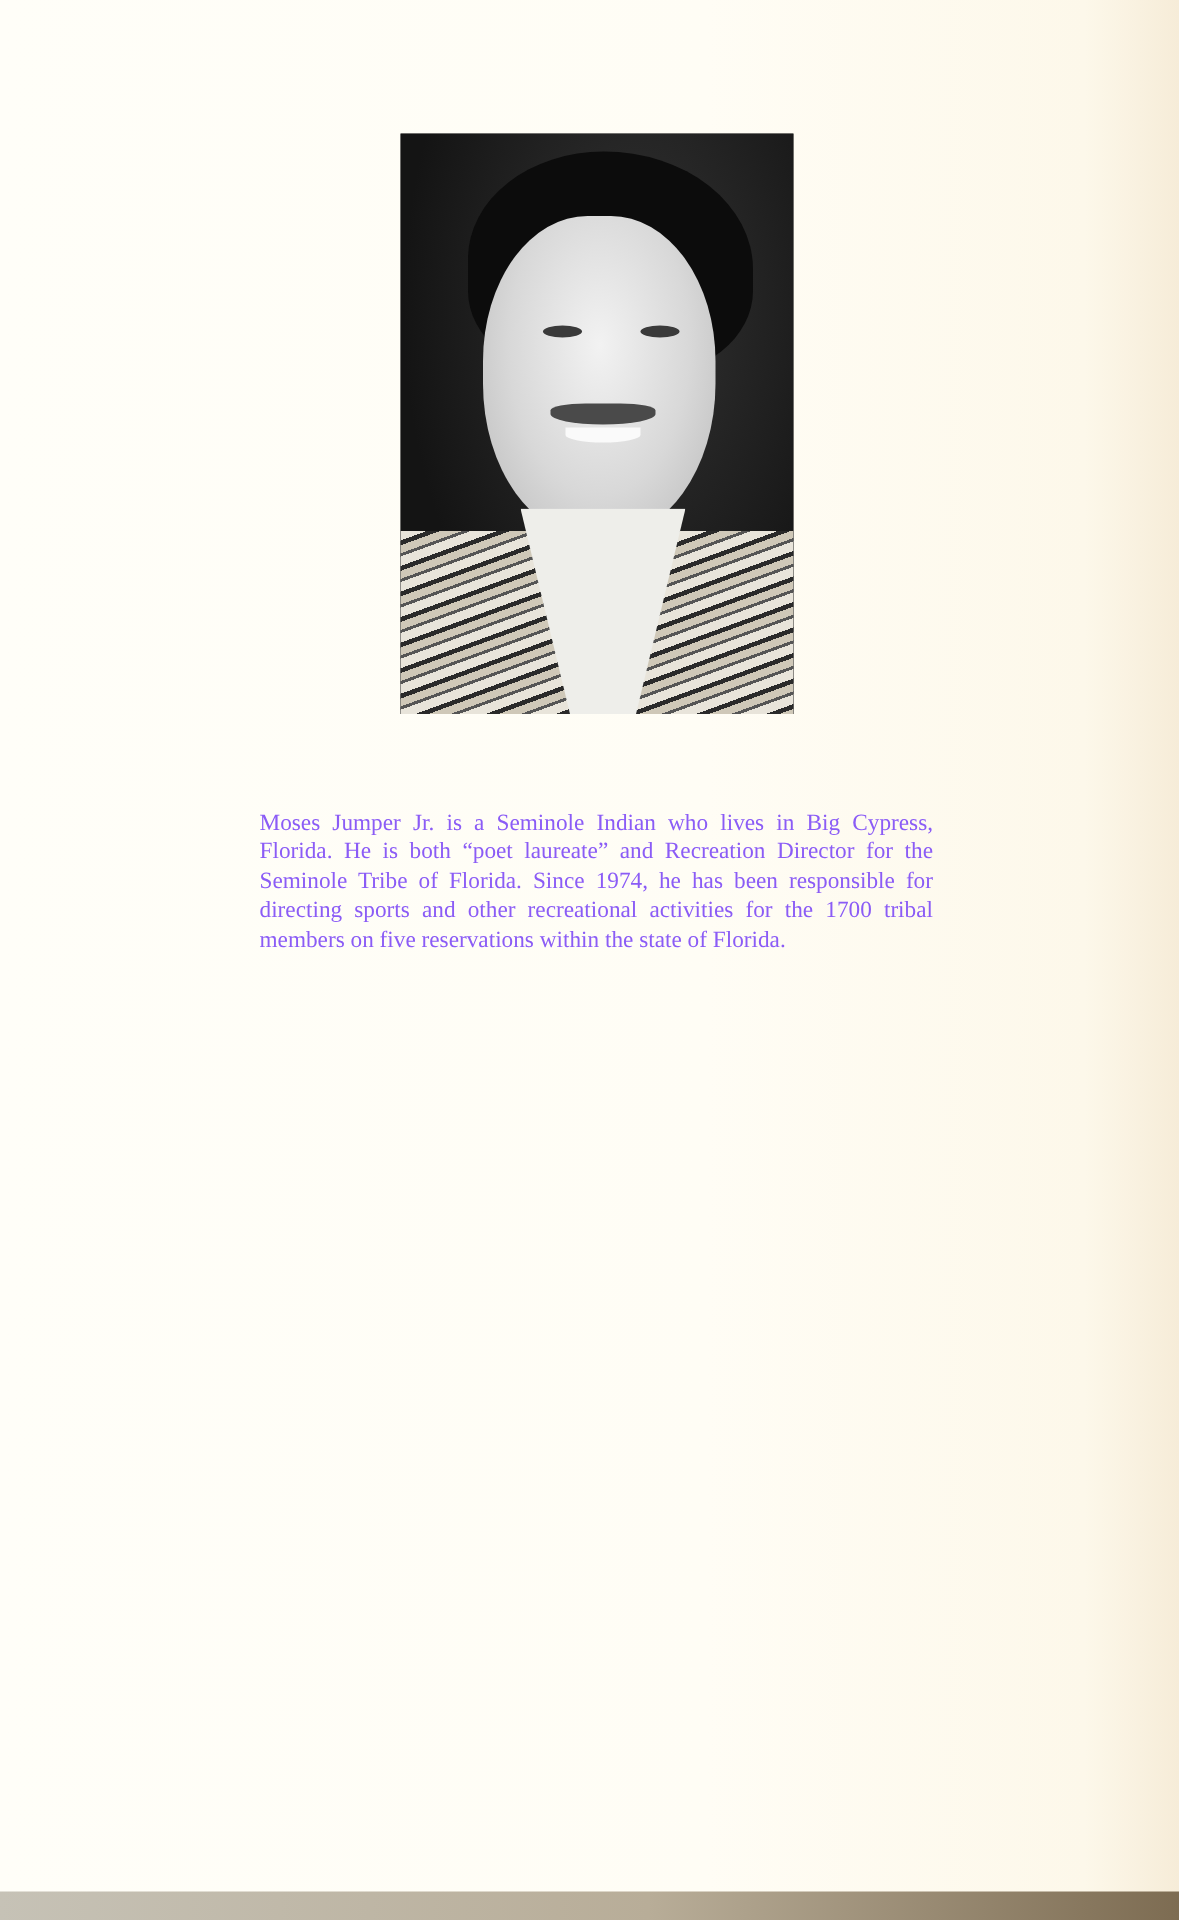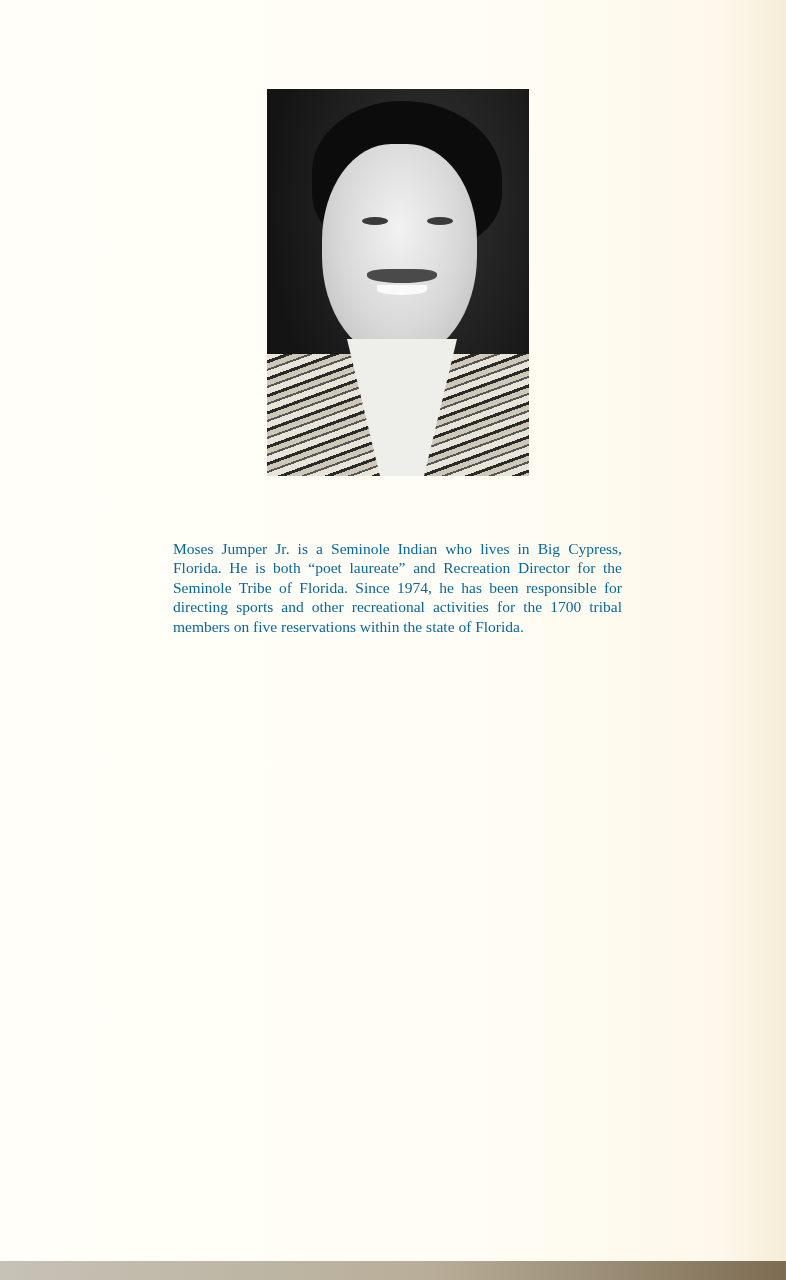--- a/index.html
+++ b/index.html
@@ -25,21 +25,21 @@
     .photo .stache { position: absolute; left: 100px; top: 180px; width: 70px; height: 14px;
       background: #4a4a4a; border-radius: 40% 40% 60% 60%; }
     .photo .mouth { position: absolute; left: 110px; top: 196px; width: 50px; height: 10px;
       background: #fafafa; border-radius: 0 0 50% 50%; }
     .photo .shirt { position: absolute; left: 0; top: 265px; width: 262px; height: 122px;
       background: repeating-linear-gradient(160deg, #e8e4da 0 6px, #2a2a2a 6px 9px, #cfc8b8 9px 14px, #555 14px 16px); }
     .photo .collar { position: absolute; left: 80px; top: 250px; width: 110px; height: 137px;
       background: #eeeeea; clip-path: polygon(0 0, 100% 0, 70% 100%, 30% 100%); }
     .bio {
       position: absolute; left: 173px; top: 539px; width: 449px;
-      font-size: 15.5px; line-height: 19.4px; color: #0369a1;
+      font-size: 15.5px; line-height: 19.4px; color: #8b5cf6;
       text-align: justify; text-align-last: left; margin: 0;
     }
     .bottom-strip {
       position: absolute; left: 0; top: 1261px; width: 786px; height: 19px;
       background: linear-gradient(90deg, #c6c2b6 0%, #b8ad98 55%, #7d6c52 100%);
     }
   </style>
 </head>
 <body>
 

